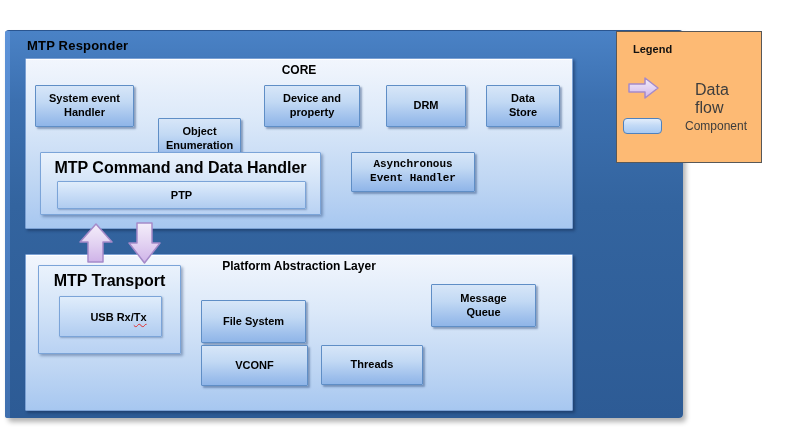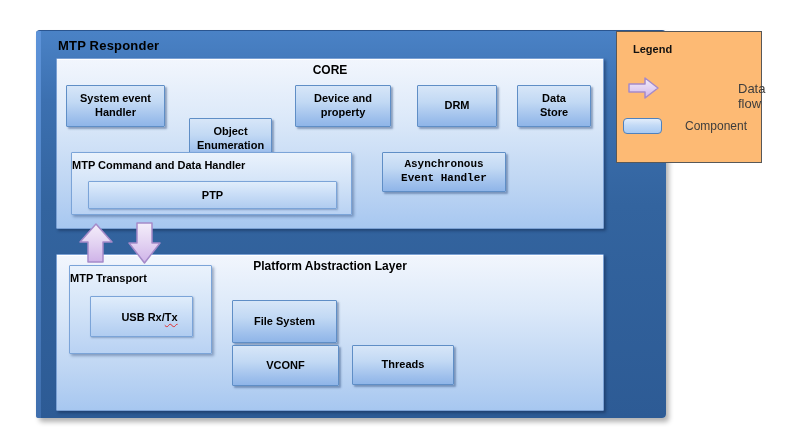--- a/index.html
+++ b/index.html
@@ -10,22 +10,22 @@
     position: relative;
     width: 800px;
     height: 445px;
     background: #ffffff;
     overflow: hidden;
   }
 
   
   .outer {
     position: absolute;
-    left: 36px; top: 30px;
-    width: 630px; height: 388px;
+    left: 5px; top: 30px;
+    width: 678px; height: 388px;
     background: linear-gradient(180deg, #4a82c6 0%, #3c70b0 18%, #33649f 45%, #2d5b95 100%);
     border-top: 1px solid #2a5590;
     border-radius: 4px;
     box-shadow: 3px 4px 5px rgba(0,0,0,0.30);
   }
   .outer::before { 
     content: "";
     position: absolute;
     left: 0; top: 0; bottom: 0;
     width: 5px;
@@ -81,21 +81,22 @@
   .box-mid {
     position: absolute;
     background: linear-gradient(180deg, #eaf2fc 0%, #d5e5f8 45%, #b9d2f3 100%);
     border: 1px solid #7ba4d8;
     border-radius: 1px;
     box-shadow: 2px 2px 3px rgba(30,60,110,0.40);
   }
   .box-mid .mid-label {
     position: absolute;
     left: 0; right: 0; top: 6px;
-    font-size: 11px;
+    text-align: center;
+    font-size: 16px;
     font-weight: bold;
     color: #000000;
   }
 
   .box-inner {
     position: absolute;
     display: flex;
     align-items: center;
     justify-content: center;
     background: linear-gradient(180deg, #e0edfb 0%, #cadef7 45%, #b0ccf0 100%);
@@ -134,21 +135,21 @@
   .legend-title {
     position: absolute;
     left: 16px; top: 11px;
     font-size: 11px;
     font-weight: 600;
     color: #111111;
   }
   .legend-arrow-icon { position: absolute; left: 11px; top: 44px; width: 32px; height: 24px; }
   .legend-label-flow {
     position: absolute; left: 78px; top: 49px;
-    font-size: 13px; color: #3d3d3d; margin-left: 43px;
+    font-size: 16px; color: #3d3d3d;
   }
   .legend-swatch {
     position: absolute;
     left: 6px; top: 86px;
     width: 39px; height: 16px;
     background: linear-gradient(180deg, #e2edfb 0%, #c3daf6 45%, #a9caf2 100%);
     border: 1px solid #4f81bd;
     border-radius: 4px;
   }
   .legend-label-comp {
@@ -186,20 +187,21 @@
 
       <div class="box-mid" style="left:12px; top:10px; width:143px; height:89px;">
         <div class="mid-label">MTP Transport</div>
         <div class="box-inner" style="left:20px; top:30px; width:103px; height:41px;padding-left:16px;">
           <span>USB Rx/ </span>
             <span class="misspell">Tx</span>
         </div>
       </div>
 
       <div class="box-sm" style="left:175px; top:29px; width:105px; height:43px;margin-top:16px;">File System</div>
+      <div class="box-sm" style="left:405px; top:29px; width:105px; height:43px; padding:0 20px;">Message Queue</div>
       <div class="box-sm" style="left:175px; top:90px; width:107px; height:41px;">VCONF</div>
       <div class="box-sm" style="left:295px; top:90px; width:102px; height:40px;">Threads</div>
     </div>
   </div>
 
   <svg class="flow-arrows" viewBox="0 0 90 44">
     <defs>
       <linearGradient id="gradPurple" x1="0" y1="0" x2="0" y2="1">
         <stop offset="0" stop-color="#f4eefa"></stop>
         <stop offset="0.5" stop-color="#e3d3f2"></stop>

